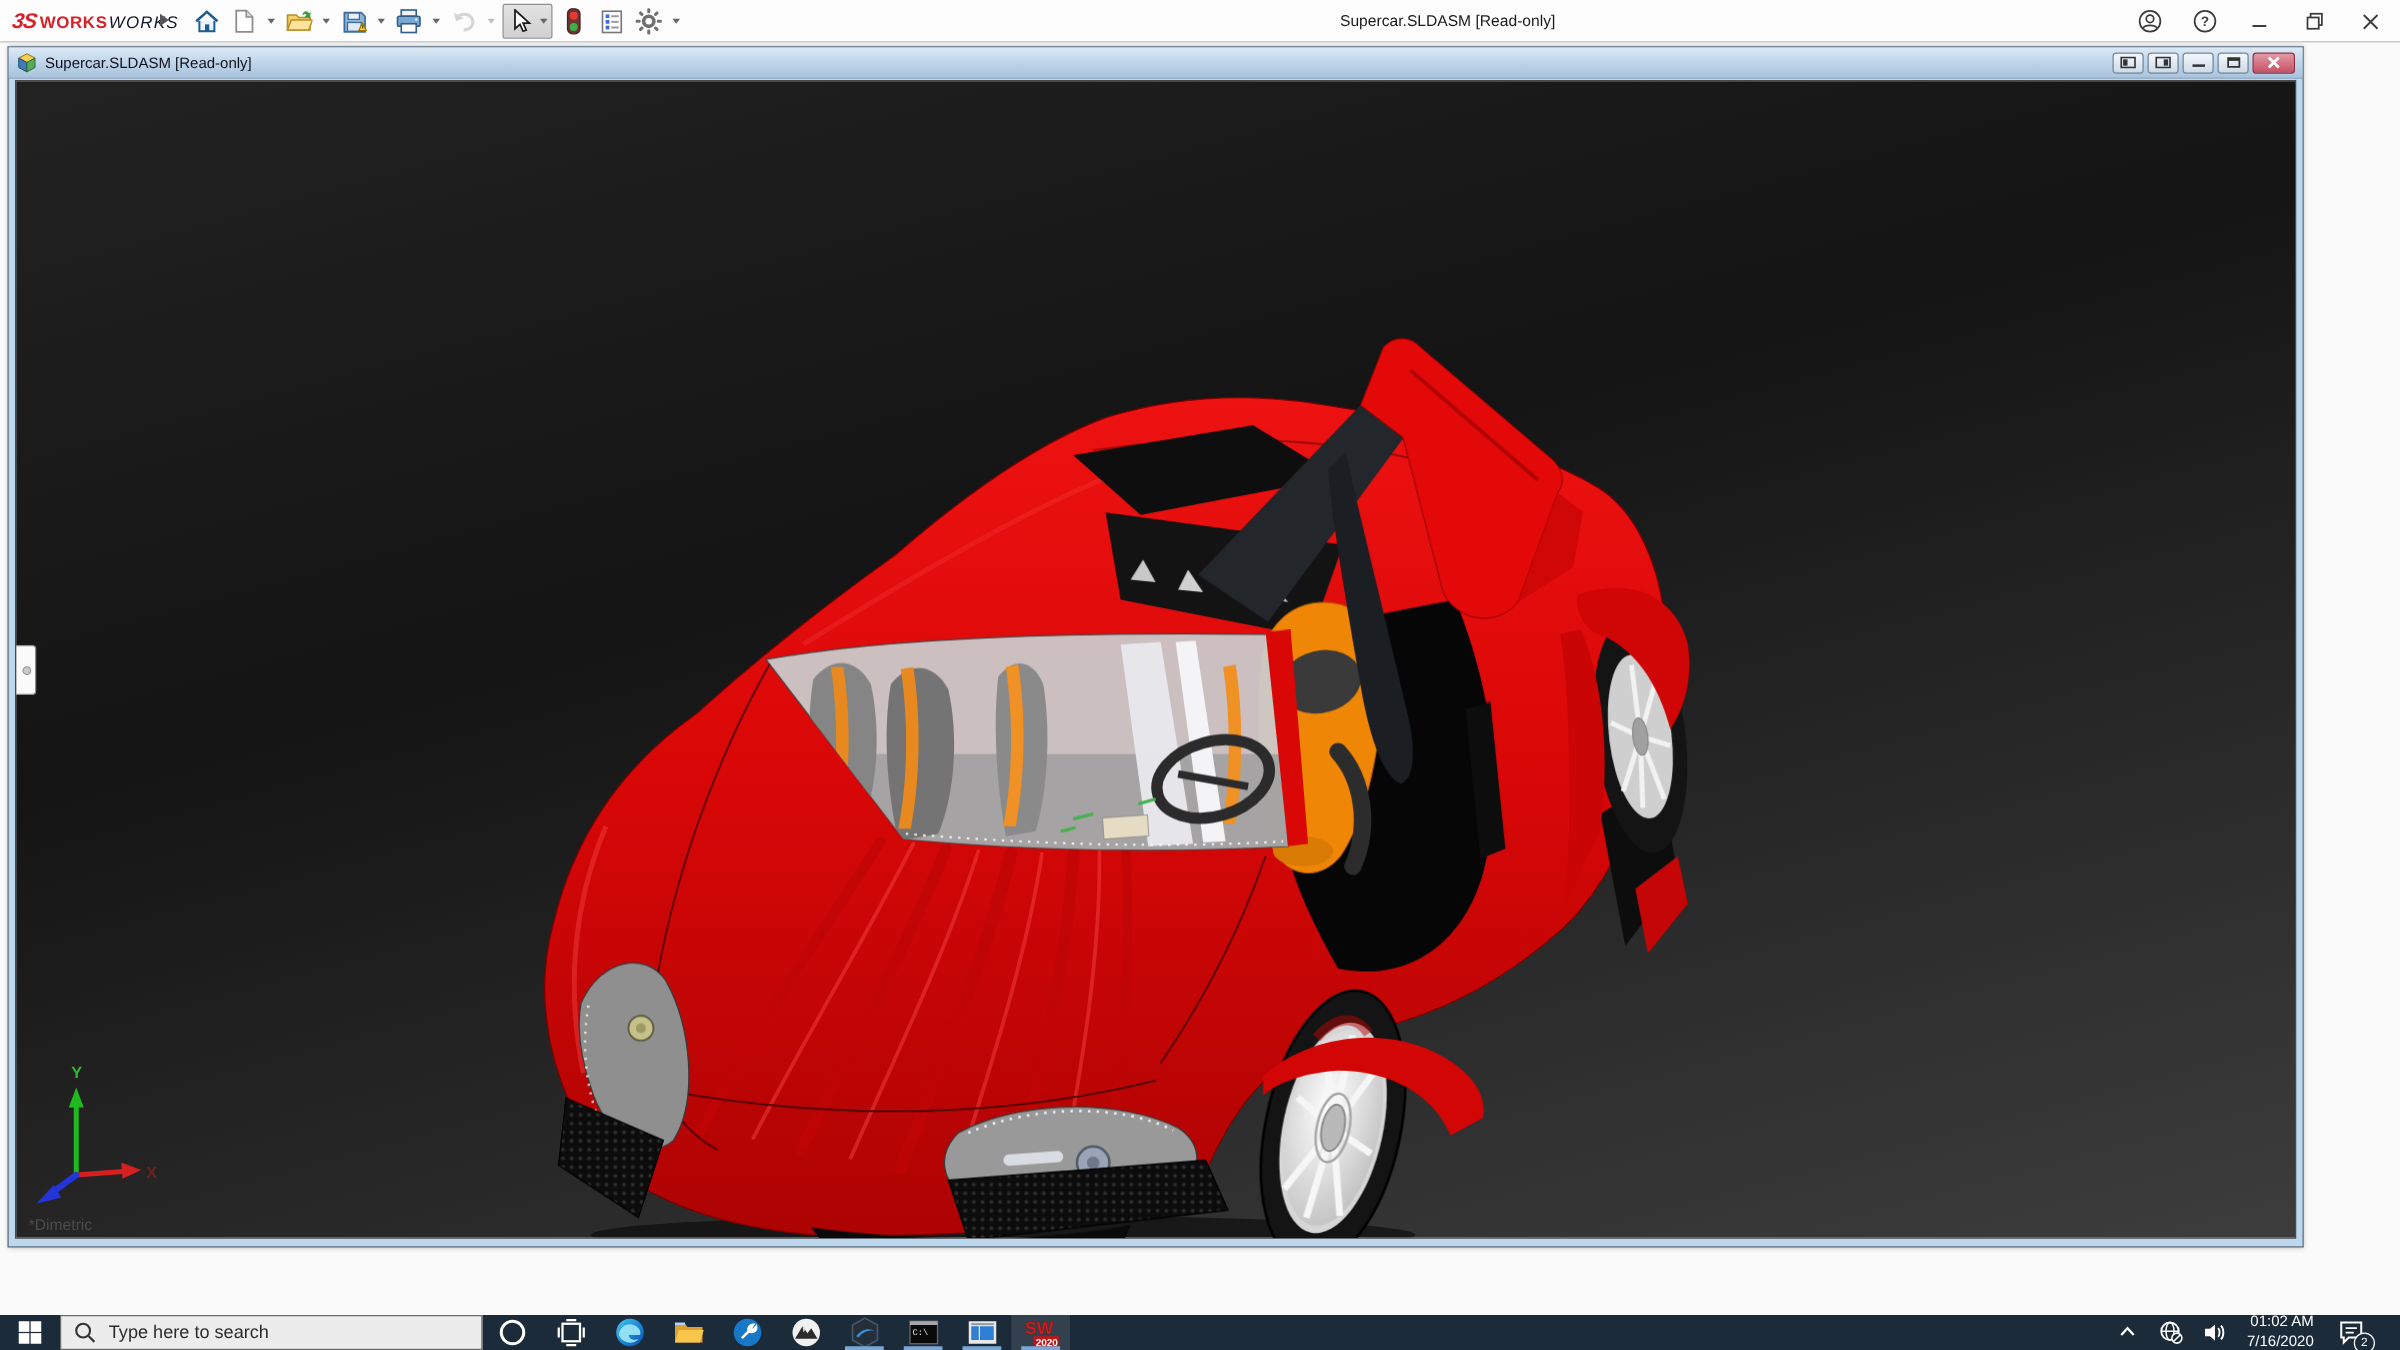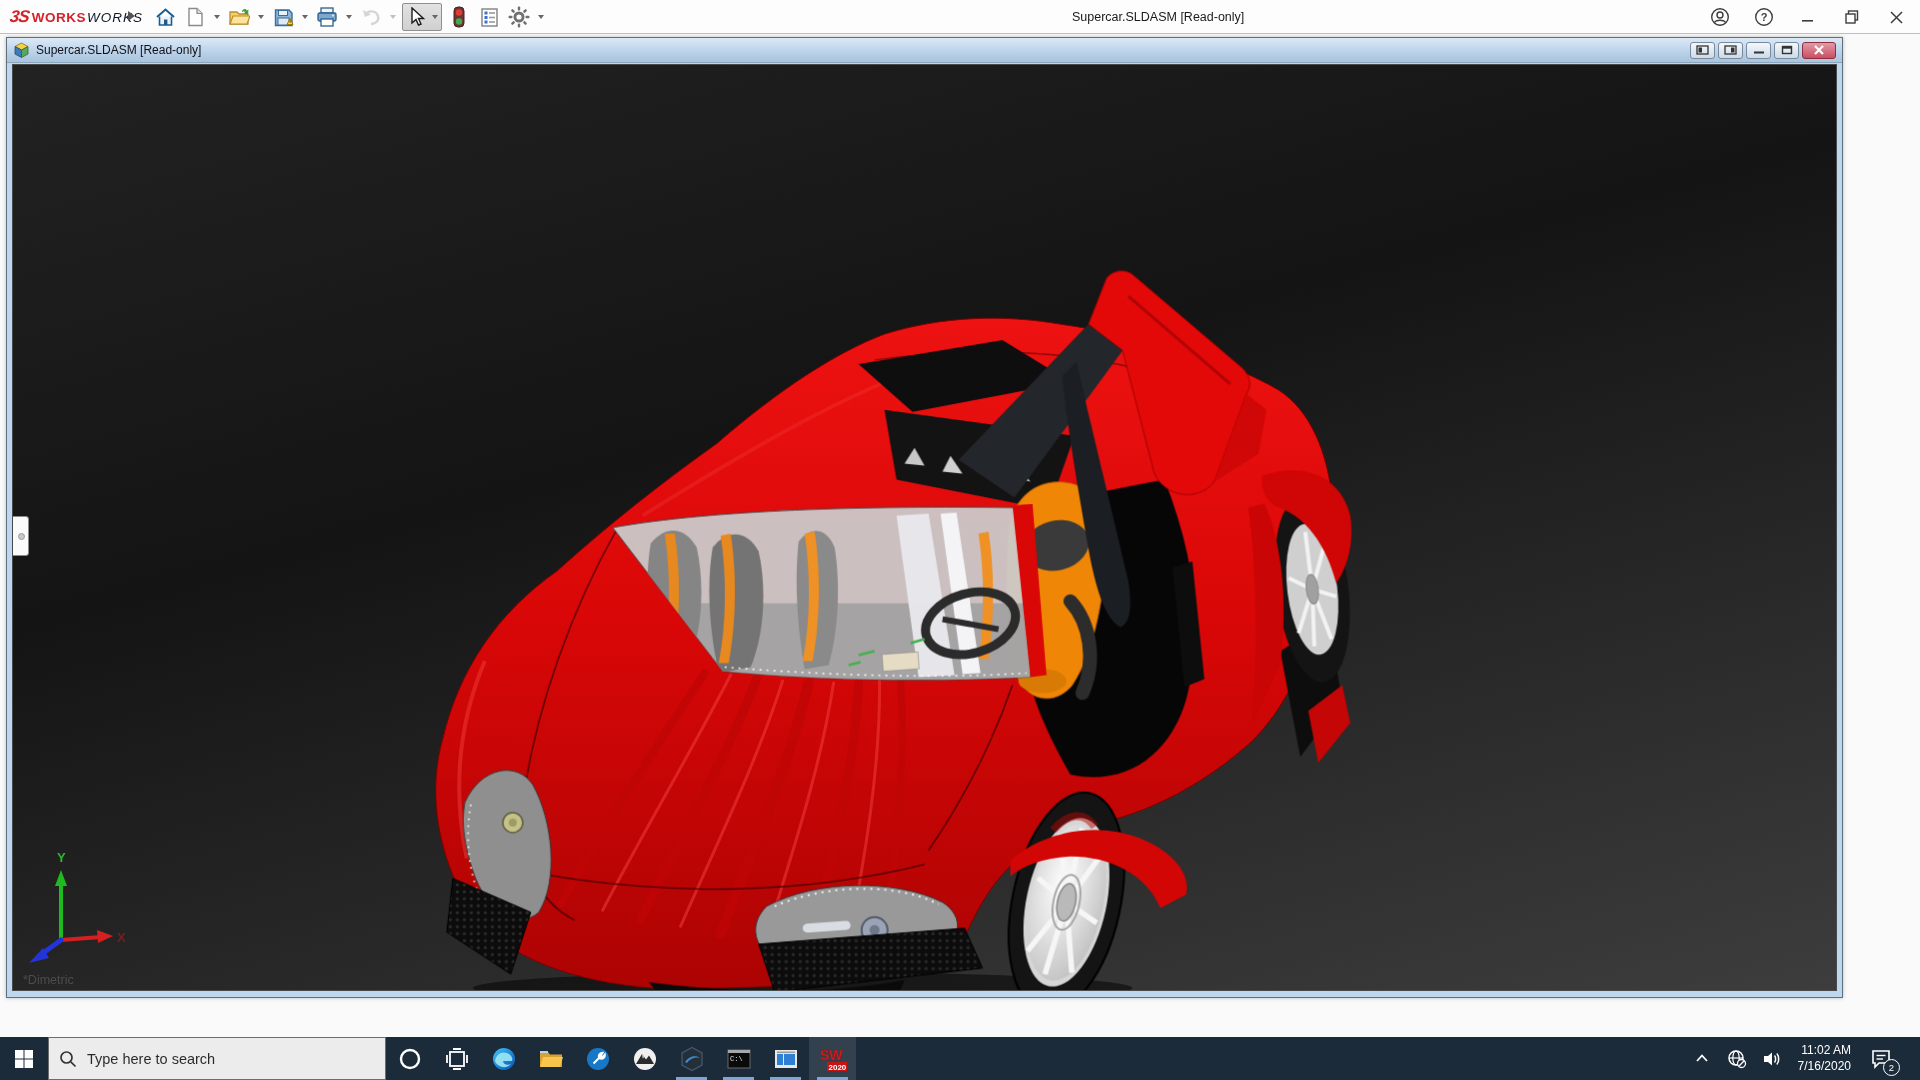--- a/index.html
+++ b/index.html
@@ -35,21 +35,21 @@
 
   
   .viewport { position:absolute; left:5px; right:5px; top:26px; bottom:6px; border:1px solid #4a4a4a; background:linear-gradient(165deg,#222222 0%, #141414 40%, #3d3d3d 100%); overflow:hidden; }
   .carsvg { position:absolute; inset:0; width:100%; height:100%; }
   .collapsed-tab { position:absolute; left:-1px; top:451px; width:17px; height:40px; background:#fbfbfb; border:1px solid #8a8a8a; border-radius:0 3px 3px 0; z-index:5; }
   .collapsed-tab .dot { position:absolute; left:5px; top:16px; width:7px; height:7px; border-radius:50%; background:#c9c9c9; border:1px solid #9a9a9a; }
   .orientation-label { position:absolute; left:10px; bottom:3px; font-size:12.5px; font-weight:normal; color:#4c4c4c; z-index:5; }
   .triad { position:absolute; left:8px; bottom:26px; z-index:4; }
 
   
-  .taskbar { position:absolute; left:0; bottom:0; width:1920px; height:43px; background:#1c2b3a; display:flex; align-items:stretch; z-index:60; }
+  .taskbar { position:absolute; left:0; bottom:0; width:1920px; height:28px; background:#1c2b3a; display:flex; align-items:stretch; z-index:60; }
   .tb-btn { width:47px; display:flex; align-items:center; justify-content:center; position:relative; }
   .tb-btn.start { width:48px; }
   .searchbox { width:338px; background:#ececec; border:1px solid #6d6d6d; display:flex; align-items:center; padding:0 10px; gap:10px; }
   .searchbox input { border:none; outline:none; background:transparent; font-size:14.5px; color:#1f1f1f; width:260px; font-family:"Liberation Sans", sans-serif; }
   .searchbox input::placeholder { color:#1f1f1f; opacity:.95; }
   .underline { position:absolute; bottom:0; left:8px; width:31px; height:3px; background:#7aa7d6; }
   .tb-btn.active { background:rgba(255,255,255,.10); }
   .tray { margin-left:auto; display:flex; align-items:center; gap:13px; padding-right:4px; }
   .tray-ic { width:22px; height:22px; display:flex; align-items:center; justify-content:center; position:relative; }
   .clock { text-align:right; color:#fff; font-size:12px; line-height:1.3; padding:0 2px; }
@@ -549,21 +549,21 @@
           <line x1="11.8" y1="17.2" x2="17.2" y2="11.8" stroke="#fff" stroke-width="1.3"></line>
         </svg>
     </div>
     <div class="tray-ic">
       <svg width="20" height="20" viewBox="0 0 20 20">
           <polygon points="2,7 6,7 10,3.5 10,16.5 6,13 2,13" fill="#fff"></polygon>
           <path d="M12.5,6.5 C14,8 14,12 12.5,13.5 M14.8,4.5 C17.3,7 17.3,13 14.8,15.5" fill="none" stroke="#fff" stroke-width="1.5"></path>
         </svg>
     </div>
     <div class="clock">
-      <div>11:02 AM</div>
+      <div>01:02 AM</div>
       <div>7/16/2020</div>
     </div>
     <div class="notif">
       <svg width="22" height="22" viewBox="0 0 22 22">
           <path d="M3,3 H19 V15 H9 L5,19 V15 H3 Z" fill="none" stroke="#fff" stroke-width="1.6"></path>
           <line x1="6.5" y1="7.5" x2="15.5" y2="7.5" stroke="#fff" stroke-width="1.4"></line>
           <line x1="6.5" y1="11" x2="13" y2="11" stroke="#fff" stroke-width="1.4"></line>
         </svg>
       <div class="badge">2</div>
     </div>

